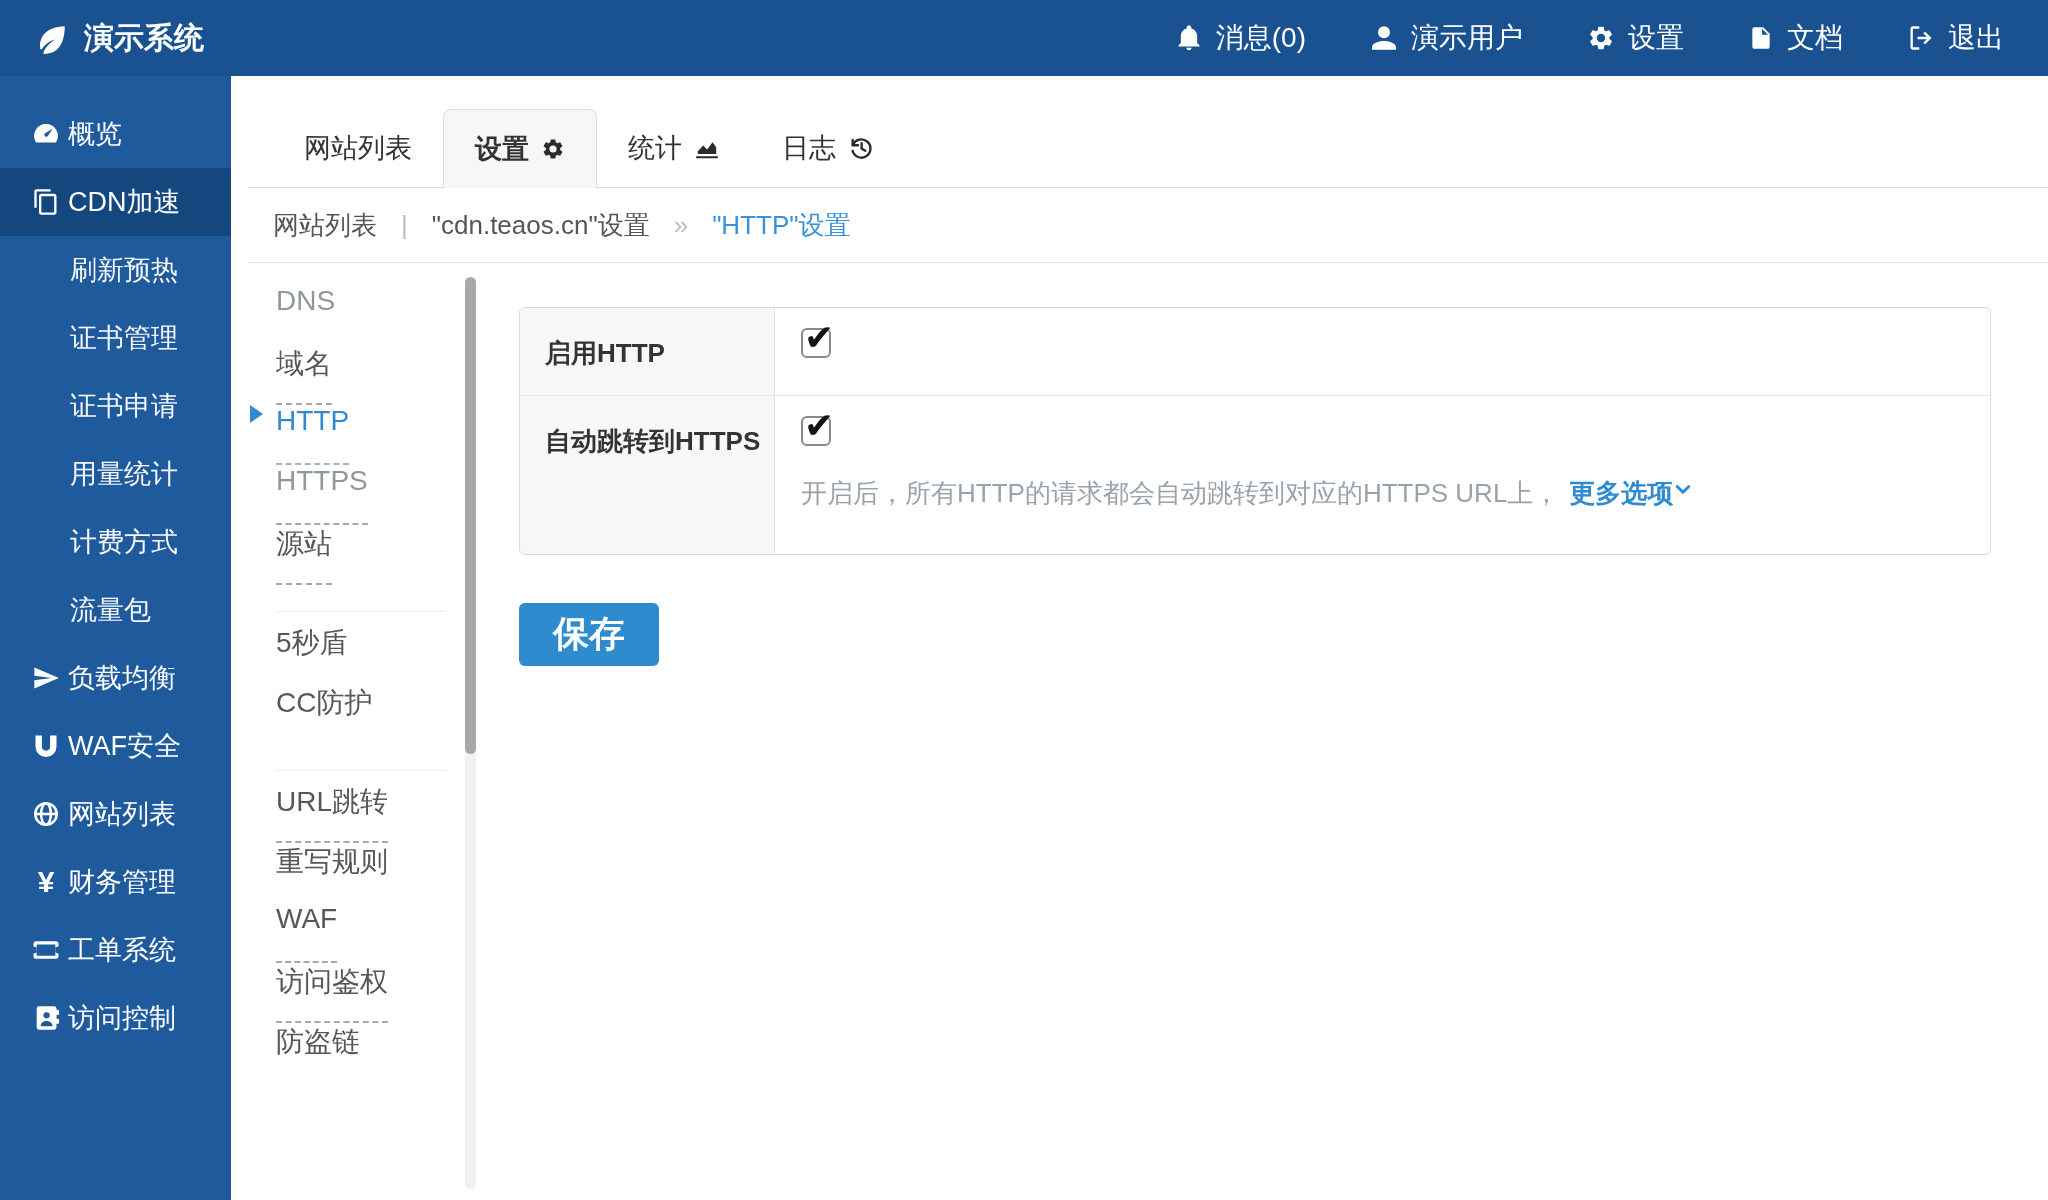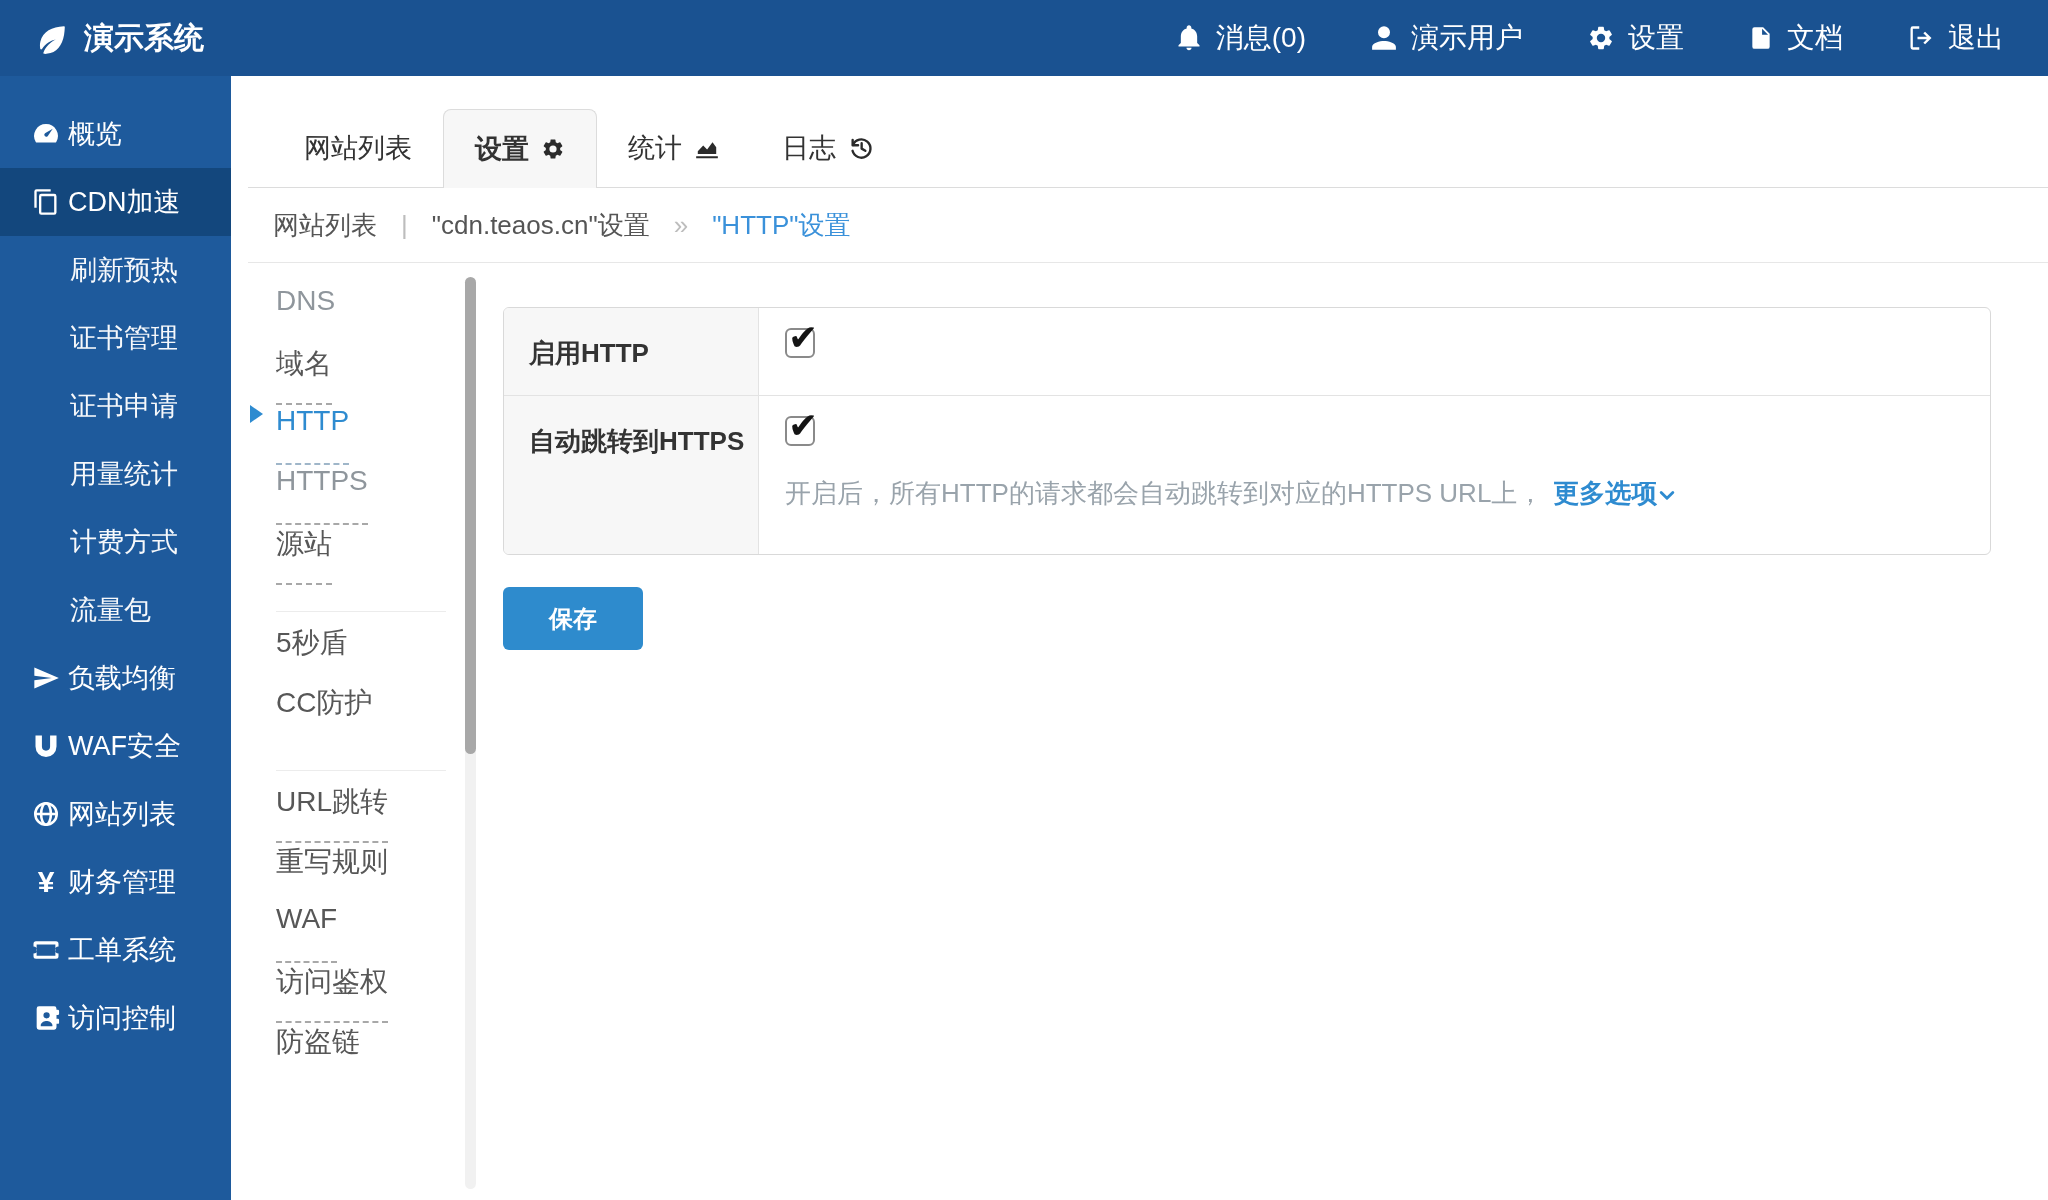--- a/index.html
+++ b/index.html
@@ -63,39 +63,39 @@
 .sm-item.active .dash{border-bottom-color:#9fb6c9}
 .caret{position:absolute;left:-26px;width:0;height:0;border-top:9px solid transparent;
   border-bottom:9px solid transparent;border-left:13px solid var(--c-accent)}
 .sm-div{width:170px;border-top:1px solid #ececec;margin:26px 0 12px 0}
 
 
 .vtrack{position:absolute;left:234px;top:14px;width:11px;height:912px;background:#f1f1f1;border-radius:6px}
 .vthumb{position:absolute;left:0;top:0;width:11px;height:477px;background:#a8a8a8;border-radius:6px;cursor:pointer}
 
 
-.form-wrap{position:absolute;left:272px;top:44px;right:57px}
+.form-wrap{position:absolute;left:288px;top:44px;right:57px}
 .panel{border:1px solid #d9d9d9;border-radius:6px;overflow:hidden;background:#fff}
 .prow{display:flex}
 .prow.r1{height:88px;border-bottom:1px solid #e3e3e3}
 .prow.r2{height:158px}
 .cell-label{width:255px;background:#f7f7f7;border-right:1px solid #e3e3e3;
   font-weight:bold;font-size:26px;color:#333;padding:28px 0 0 25px;flex:none}
 .cell-value{flex:1;padding:20px 0 0 26px}
 .cb{position:relative;display:inline-block;width:30px;height:30px;border:2px solid #8a8a8a;
   border-radius:6px;background:#fff;cursor:pointer;vertical-align:top}
 .cb.checked::after{content:"✔";position:absolute;top:-13px;left:1px;font-size:36px;font-weight:bold;
   color:#141414;font-family:"DejaVu Sans",sans-serif}
 .desc{margin-top:30px;font-size:26px;color:#99a3ab;display:flex;align-items:center;gap:10px;white-space:nowrap}
-.more{color:var(--c-accent);font-weight:bold;cursor:pointer;display:inline-flex;align-items:center;gap:0;text-decoration:none}
+.more{color:var(--c-accent);font-weight:bold;cursor:pointer;display:inline-flex;gap:0;text-decoration:none}
 .more svg{display:block;margin-top:3px}
 
 
-.save{margin-top:32px;width:140px;height:63px;background:#2e8bcd;border:none;border-radius:6px;
-  color:#fff;font-size:24px;font-weight:bold;cursor:pointer;
+.save{margin-top:48px;width:140px;height:63px;background:#2e8bcd;border:none;border-radius:6px;
+  color:#fff;font-size:36px;font-weight:bold;cursor:pointer;
   font-family:"Liberation Sans","DejaVu Sans",sans-serif}
 </style>
 </head>
 <body>
 
 <div class="topbar">
   <div class="brand">
     <span>
       <svg width="32" height="32" viewBox="0 0 24 24" fill="#fff">
           <path d="M20.9 3.2C12 3.6 5.1 7.2 3.3 14.6c-.5 2-.4 3.9-.1 5.4.1.6.9.8 1.3.3 2.8-4 6.6-6.4 10.3-7.1-4 1.9-7.5 5.3-9.2 9.6-.2.5.1 1.1.7 1.1 1.2.1 2.9-.1 4.6-.6 6.3-1.9 9.9-8.2 10.5-16.6l.2-2.7c0-.5-.3-.8-.7-.8z"></path>

